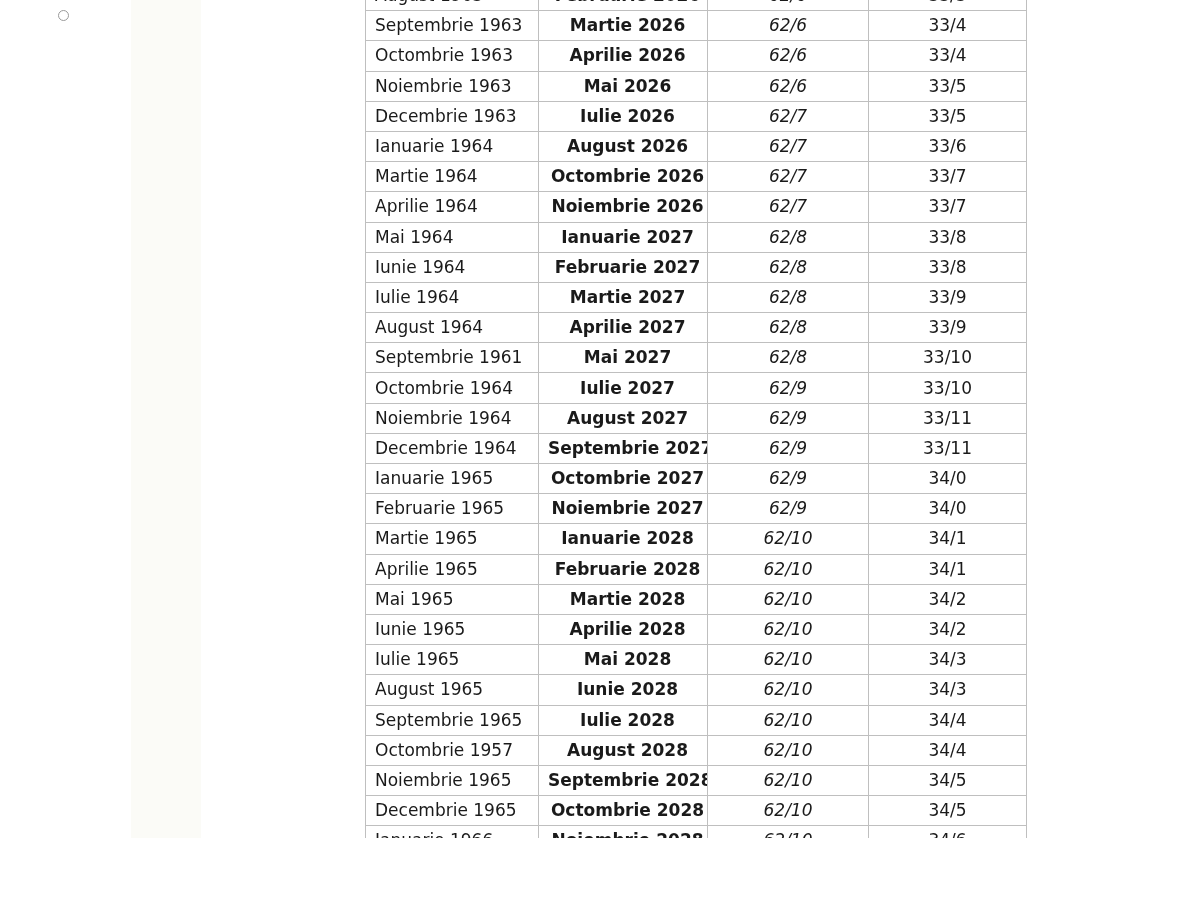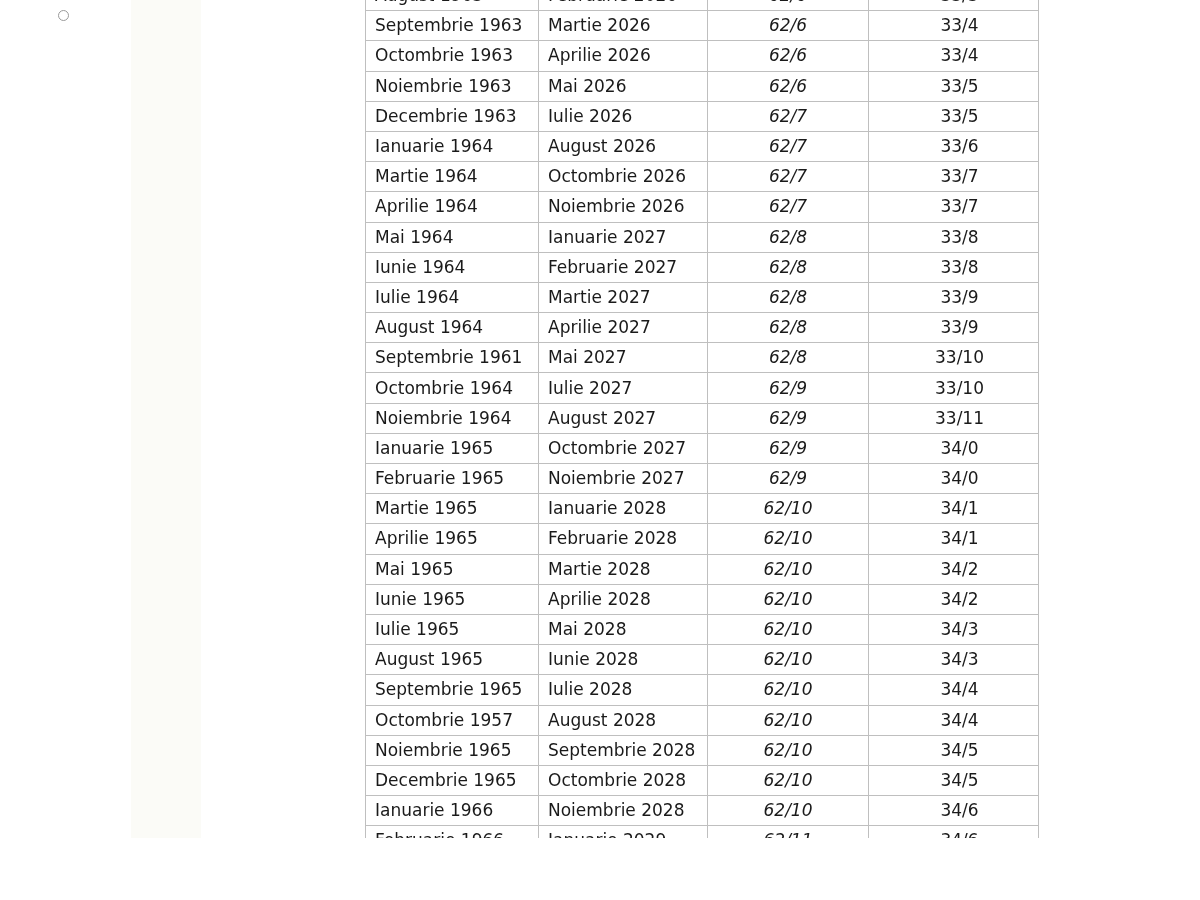--- a/index.html
+++ b/index.html
@@ -80,23 +80,23 @@
     padding: 0 0 0 9px;
     font-size: 17px;
     line-height: 29px;
     color: #1a1a1a;
     white-space: nowrap;
     overflow: hidden;
     background: #ffffff;
   }
 
   table.data td.col-a { width: 163px; text-align: left; }
-  table.data td.col-b { width: 159px; text-align: left; }
+  table.data td.col-b { width: 159px; text-align: center; font-weight: bold; }
   table.data td.col-c { width: 160px; text-align: center; padding-left: 0; font-style: italic; }
-  table.data td.col-d { width: 157px; text-align: center; padding-left: 12px; }
+  table.data td.col-d { width: 157px; text-align: center; padding-left: 0; }
 
   
   table.data td.col-c { border-left-color: #c8c8c8; }
   table.data td.col-d { border-left-color: #c8c8c8; }
 </style>
 </head>
 <body>
 
 <div class="page">
 
@@ -194,20 +194,26 @@
               <td class="col-c">62/9</td>
               <td class="col-d">33/10</td>
             </tr>
             <tr>
               <td class="col-a">Noiembrie 1964</td>
               <td class="col-b">August 2027</td>
               <td class="col-c">62/9</td>
               <td class="col-d">33/11</td>
             </tr>
             <tr>
+              <td class="col-a">Decembrie 1964</td>
+              <td class="col-b">Septembrie 2027</td>
+              <td class="col-c">62/9</td>
+              <td class="col-d">33/11</td>
+            </tr>
+            <tr>
               <td class="col-a">Ianuarie 1965</td>
               <td class="col-b">Octombrie 2027</td>
               <td class="col-c">62/9</td>
               <td class="col-d">34/0</td>
             </tr>
             <tr>
               <td class="col-a">Februarie 1965</td>
               <td class="col-b">Noiembrie 2027</td>
               <td class="col-c">62/9</td>
               <td class="col-d">34/0</td>

